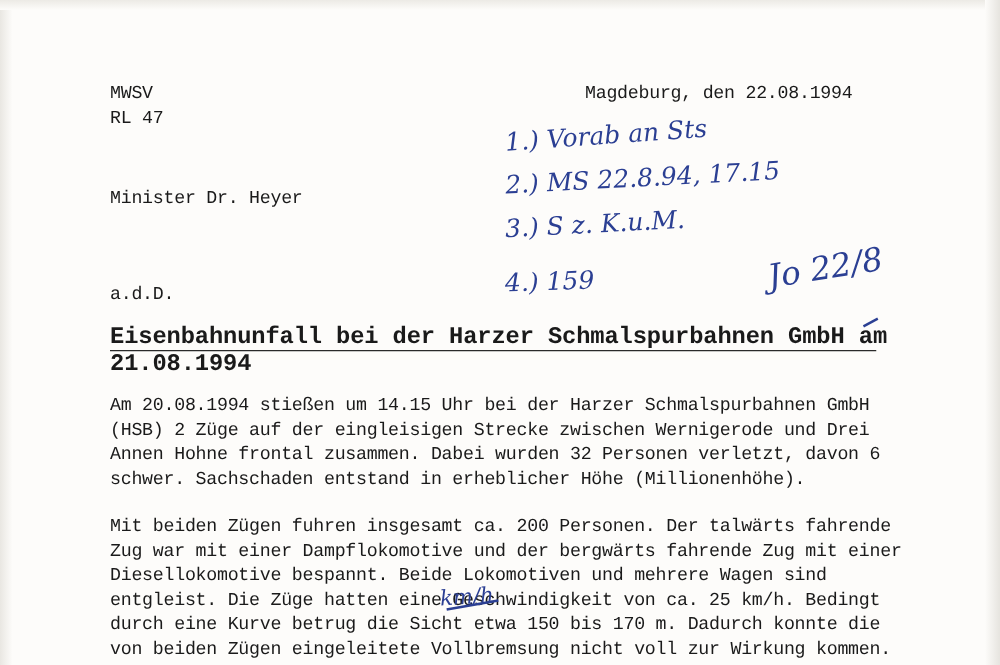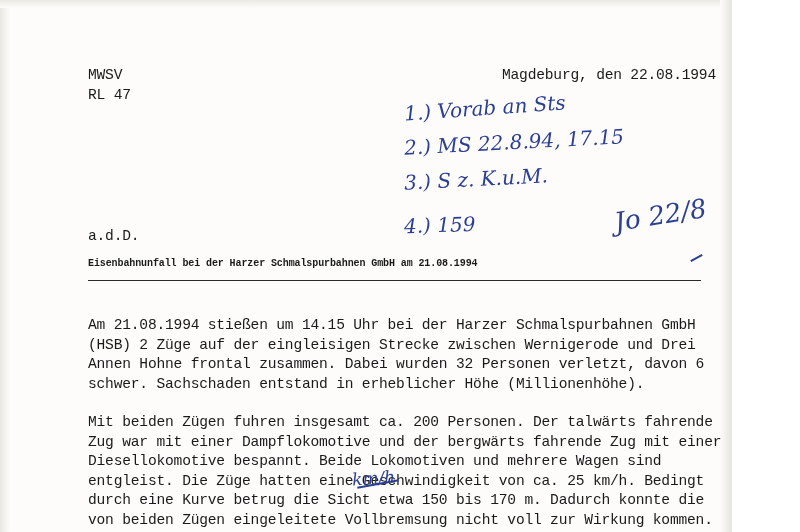--- a/index.html
+++ b/index.html
@@ -2,21 +2,21 @@
 <html><head>
 <meta charset="utf-8">
 <style>
   html, body {
     margin: 0;
     padding: 0;
     background: #ffffff;
   }
   .page {
     position: relative;
-    width: 732px;
+    width: 800px;
     height: 532px;
     background: #fdfcfa;
     overflow: hidden;
     font-family: "Liberation Serif", serif;
     color: #1a1a1a;
     text-decoration: underline;
   }
   
   .paper-edge-left {
     position: absolute;
@@ -45,40 +45,40 @@
     white-space: pre-wrap;
   }
 
   #sender-block {
     position: absolute;
     left: 88px;
     top: 66px;
   }
   #place-date {
     position: absolute;
-    left: 502px;
+    left: 468px;
     top: 66px;
   }
   #recipient-block {
     position: absolute;
     left: 88px;
     top: 150px;
   }
   #add-line {
     position: absolute;
     left: 88px;
     top: 227px;
   }
 
   #subject-line {
     position: absolute;
     left: 88px;
     top: 258px;
     font-family: "Liberation Mono", monospace;
-    font-size: 10px;
+    font-size: 19px;
     font-weight: bold;
     letter-spacing: -0.1px;
   }
   #subject-underline {
     position: absolute;
     left: 88px;
     top: 280px;
     width: 613px;
     height: 1px;
     background: #2a2a2a;
@@ -170,28 +170,29 @@
   <div class="paper-edge-right"></div>
 
   <div id="sender-block">
     <div class="doc-text">MWSV</div>
     <div class="doc-text">RL 47</div>
   </div>
 
   <div id="place-date" class="doc-text">Magdeburg, den 22.08.1994</div>
 
   <div id="recipient-block">
+    <div class="doc-text">Minister Dr. Heyer</div>
   </div>
 
   <div id="add-line" class="doc-text">a.d.D.</div>
 
   <div id="subject-line">Eisenbahnunfall bei der Harzer Schmalspurbahnen GmbH am 21.08.1994</div>
   <div id="subject-underline"></div>
 
-  <div id="para-1" class="doc-text">Am 21.08.1994 stießen um 14.15 Uhr bei der Harzer Schmalspurbahnen GmbH (HSB) 2 Züge auf der eingleisigen Strecke zwischen Wernigerode und Drei Annen Hohne frontal zusammen. Dabei wurden 32 Personen verletzt, davon 6 schwer. Sachschaden entstand in erheblicher Höhe (Millionenhöhe).</div>
+  <div id="para-1" class="doc-text">Am 20.08.1994 stießen um 14.15 Uhr bei der Harzer Schmalspurbahnen GmbH (HSB) 2 Züge auf der eingleisigen Strecke zwischen Wernigerode und Drei Annen Hohne frontal zusammen. Dabei wurden 32 Personen verletzt, davon 6 schwer. Sachschaden entstand in erheblicher Höhe (Millionenhöhe).</div>
   <div id="para-2" class="doc-text">Mit beiden Zügen fuhren insgesamt ca. 200 Personen. Der talwärts fahrende Zug war mit einer Dampflokomotive und der bergwärts fahrende Zug mit einer Diesellokomotive bespannt. Beide Lokomotiven und mehrere Wagen sind entgleist. Die Züge hatten eine Geschwindigkeit von ca. 25 km/h. Bedingt durch eine Kurve betrug die Sicht etwa 150 bis 170 m. Dadurch konnte die von beiden Zügen eingeleitete Vollbremsung nicht voll zur Wirkung kommen.</div>
 
   <div id="hw-1" class="hand">1.) Vorab an Sts</div>
   <div id="hw-2" class="hand">2.) MS 22.8.94, 17.15</div>
   <div id="hw-3" class="hand">3.) S  z. K.u.M.</div>
   <div id="hw-4" class="hand">4.) 159</div>
   <div id="hw-sign" class="hand">Jo 22/8</div>
   <div id="hw-strike"></div>
   <div id="hw-kmh" class="hand">km/h</div>
   <div id="hw-kmh-strike"></div>

